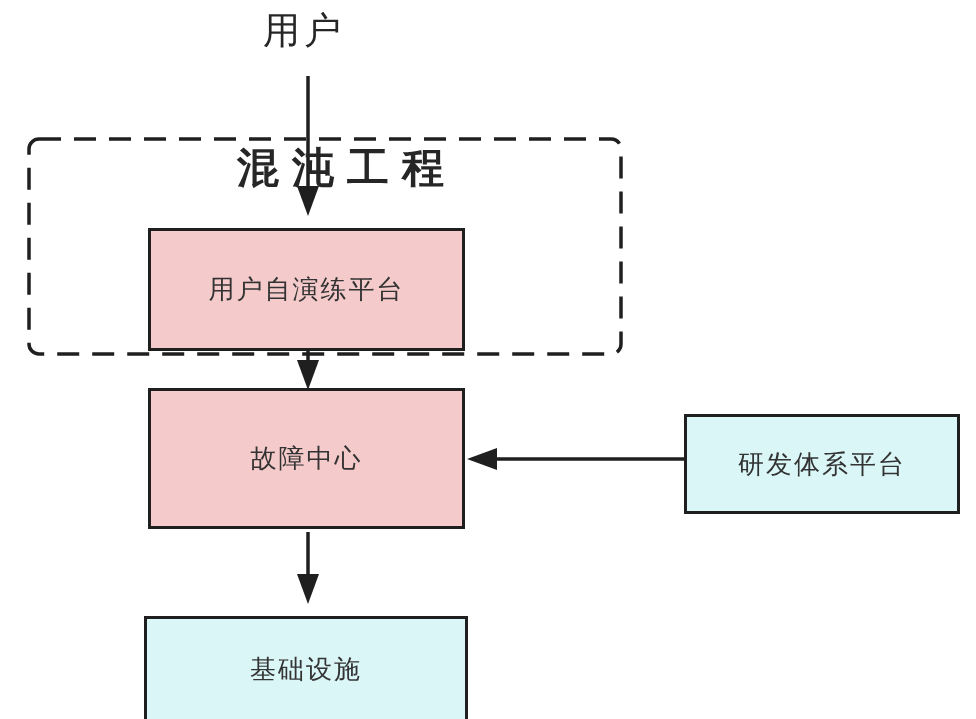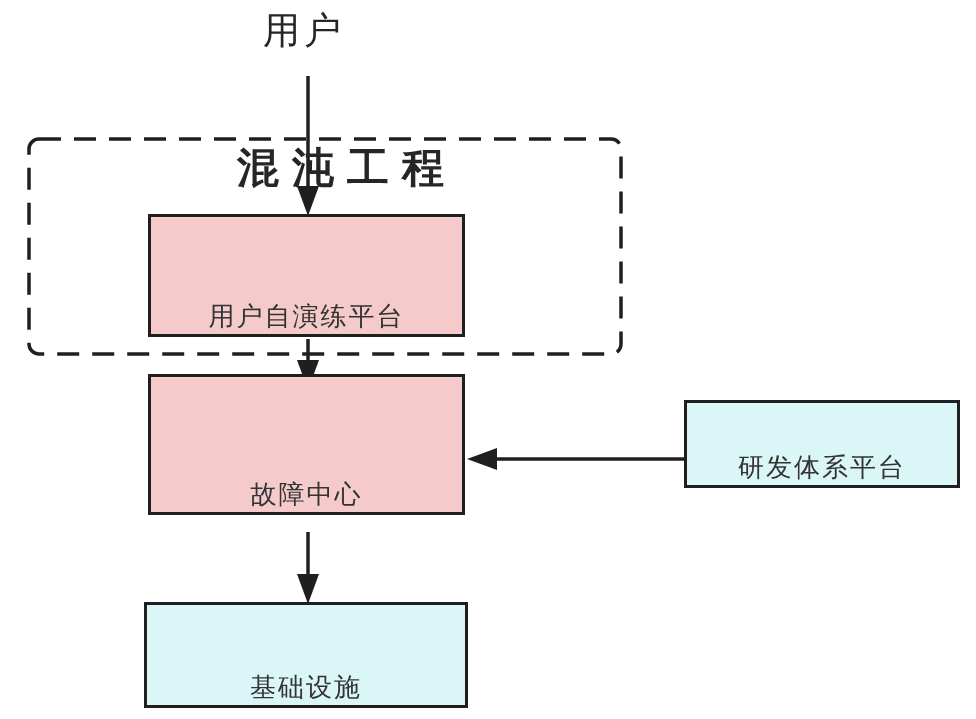--- a/index.html
+++ b/index.html
@@ -42,32 +42,33 @@
     font-weight: 700;
     letter-spacing: 13px;
     color: var(--text, #1f1f1f);
     white-space: nowrap;
   }
   .node {
     position: absolute;
     box-sizing: border-box;
     border: 3.5px solid var(--stroke, #1f1f1f);
     display: flex;
-    align-items: flex-end;
+    align-items: center;
     justify-content: center;
     font-size: 26px;
     letter-spacing: 2px;
     color: #333333;
     white-space: nowrap;
+    margin-top: 14px;
   }
   .node.pink { background: var(--node-pink, #f5caca); }
   .node.cyan { background: var(--node-cyan, #daf6f7); }
   .node-drill   { left: 148px; top: 214px; width: 317px; height: 123px; }
   .node-fault   { left: 148px; top: 374px; width: 317px; height: 141px; }
-  .node-rd      { left: 684px; top: 400px; width: 276px; height: 88px; }
+  .node-rd      { left: 684px; top: 400px; width: 276px; height: 100px; }
   .node-infra   { left: 144px; top: 602px; width: 324px; height: 106px; }
 </style>
 </head>
 <body>
 
 <div class="canvas">
 
   <svg class="connector-layer" width="976" height="719" viewBox="0 0 976 719" xmlns="http://www.w3.org/2000/svg">
 
     <rect x="29" y="139" width="592" height="215" rx="10" fill="none" stroke="var(--stroke, #1f1f1f)" stroke-width="3.5" stroke-dasharray="22 13"></rect>

